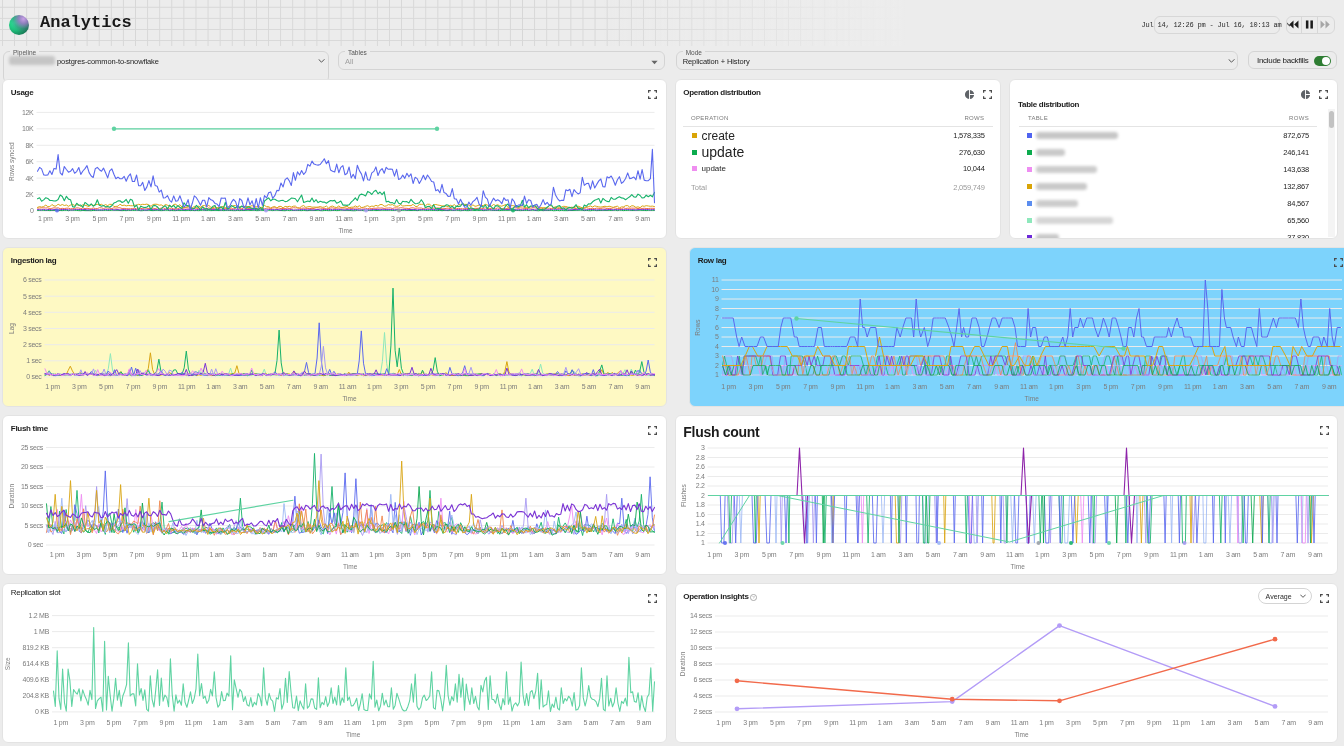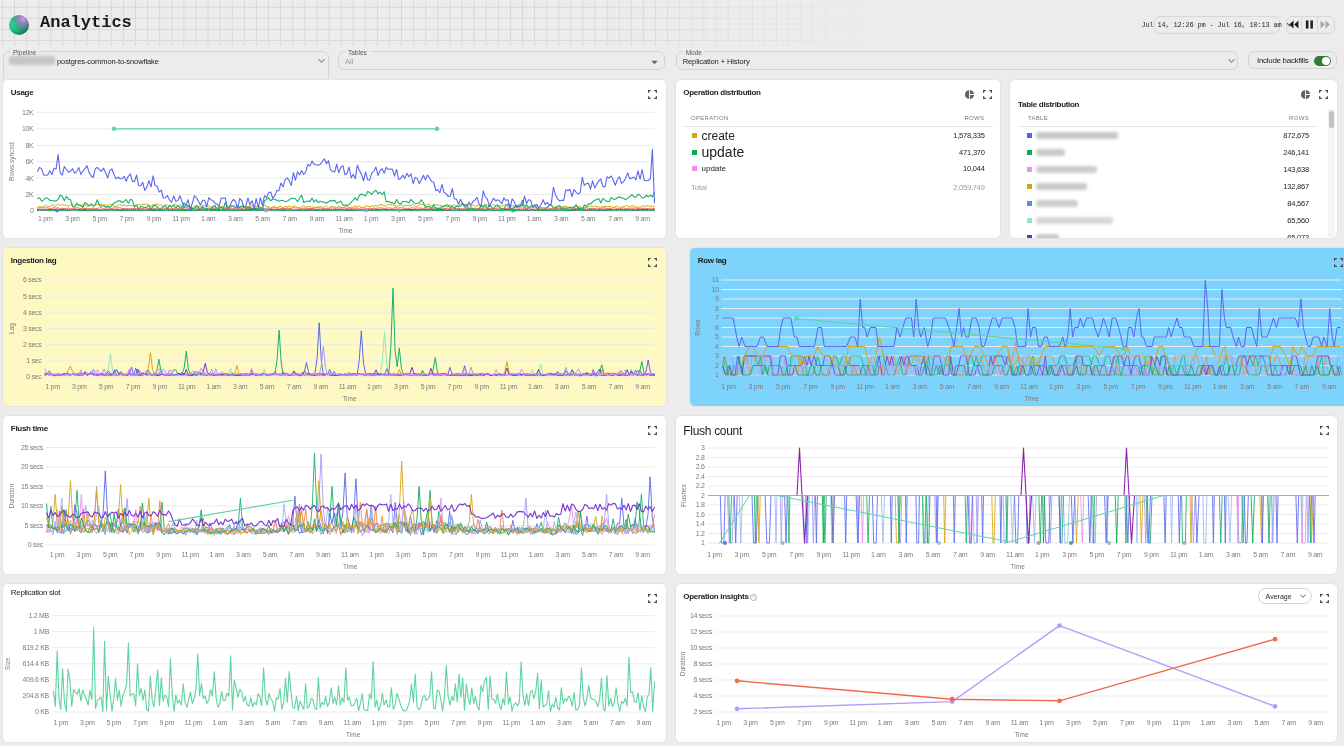--- a/index.html
+++ b/index.html
@@ -123,21 +123,21 @@
         <path d="M0.6 2.8 V0.6 H2.8 M6.2 0.6 H8.4 V2.8 M8.4 6.2 V8.4 H6.2 M2.8 8.4 H0.6 V6.2" fill="none" stroke="#4a4a4a" stroke-width="1.2"></path>
       </svg>
       <div style="position:absolute;left:15.5px;top:34.5px;font-size:6px;letter-spacing:0.3px;color:#7a7a7a">OPERATION</div>
       <div style="position:absolute;right:16px;top:34.5px;font-size:6px;letter-spacing:0.3px;color:#7a7a7a">ROWS</div>
       <div style="position:absolute;left:7.5px;right:7.5px;top:46.2px;height:1px;background:#e4e4e4"></div>
       <div style="position:absolute;left:16.4px;top:53.0px;width:5px;height:5px;background:#d9a406"></div>
       <div style="position:absolute;left:26px;top:50.5px;font-size:12px;line-height:10px;color:#242424">create</div>
       <div style="position:absolute;right:15.5px;top:51.0px;font-size:7.5px;line-height:9px;letter-spacing:-0.2px;color:#242424">1,578,335</div>
       <div style="position:absolute;left:16.4px;top:69.80000000000001px;width:5px;height:5px;background:#0cab4e"></div>
       <div style="position:absolute;left:26px;top:67.30000000000001px;font-size:14px;line-height:10px;color:#242424">update</div>
-      <div style="position:absolute;right:15.5px;top:67.80000000000001px;font-size:7.5px;line-height:9px;letter-spacing:-0.2px;color:#242424">471,370</div>
+      <div style="position:absolute;right:15.5px;top:67.80000000000001px;font-size:7.5px;line-height:9px;letter-spacing:-0.2px;color:#242424">276,630</div>
       <div style="position:absolute;left:16.4px;top:86.4px;width:5px;height:5px;background:#ef8ef0"></div>
       <div style="position:absolute;left:26px;top:83.9px;font-size:8px;line-height:10px;color:#242424">update</div>
       <div style="position:absolute;right:15.5px;top:84.4px;font-size:7.5px;line-height:9px;letter-spacing:-0.2px;color:#242424">10,044</div>
       <div style="position:absolute;left:15.5px;top:103.30000000000001px;font-size:7.5px;line-height:9px;color:#9b9b9b">Total</div>
       <div style="position:absolute;right:15.5px;top:103.30000000000001px;font-size:7.5px;line-height:9px;letter-spacing:-0.2px;color:#9b9b9b">2,059,749</div>
     </div>
 <div style="position:absolute;left:1009.3px;top:79px;width:328.7px;height:160px;background:#fff;border:1px solid #e3e3e3;border-radius:6px;box-sizing:border-box;overflow:hidden">
       <div style="position:absolute;left:7.8px;top:20px;font-size:8px;letter-spacing:-0.3px;font-weight:bold;color:#1c1c1c">Table distribution</div>
       <svg style="position:absolute;left:290.2px;top:8.5px" width="11" height="11" viewBox="0 0 24 24">
         <path fill="#5f6368" d="M11 2v20c-5.07-.5-9-4.79-9-10s3.93-9.5 9-10zm2.03 0v8.99H22c-.47-4.74-4.24-8.52-8.97-8.99zm0 11.01V22c4.74-.47 8.5-4.25 8.97-8.99h-8.97z"></path>
@@ -161,21 +161,21 @@
       <div style="position:absolute;left:26px;top:103.0px;width:51px;height:7px;background:#c9c9c9;border-radius:3px;filter:blur(1.5px)"></div>
       <div style="position:absolute;right:28px;top:102.0px;font-size:7.5px;line-height:9px;letter-spacing:-0.2px;color:#242424">132,867</div>
       <div style="position:absolute;left:16.3px;top:121.4px;width:5px;height:5px;background:#5b8def"></div>
       <div style="position:absolute;left:26px;top:120.4px;width:42px;height:7px;background:#cccccc;border-radius:3px;filter:blur(1.5px)"></div>
       <div style="position:absolute;right:28px;top:119.4px;font-size:7.5px;line-height:9px;letter-spacing:-0.2px;color:#242424">84,567</div>
       <div style="position:absolute;left:16.3px;top:138.0px;width:5px;height:5px;background:#8ee8bc"></div>
       <div style="position:absolute;left:26px;top:137.0px;width:77px;height:7px;background:#d6d6d6;border-radius:3px;filter:blur(1.5px)"></div>
       <div style="position:absolute;right:28px;top:136.0px;font-size:7.5px;line-height:9px;letter-spacing:-0.2px;color:#242424">65,560</div>
       <div style="position:absolute;left:16.3px;top:154.7px;width:5px;height:5px;background:#6d28d9"></div>
       <div style="position:absolute;left:26px;top:153.7px;width:23px;height:7px;background:#c9c9c9;border-radius:3px;filter:blur(1.5px)"></div>
-      <div style="position:absolute;right:28px;top:152.7px;font-size:7.5px;line-height:9px;letter-spacing:-0.2px;color:#242424">65,073</div>
+      <div style="position:absolute;right:28px;top:152.7px;font-size:7.5px;line-height:9px;letter-spacing:-0.2px;color:#242424">37,830</div>
       <div style="position:absolute;right:1.5px;top:29px;bottom:1px;width:7px;background:#f4f4f4"></div>
       <div style="position:absolute;right:2.5px;top:31px;width:5.5px;height:17px;background:#c2c2c2;border-radius:3px"></div>
     </div>
 <div style="position:absolute;left:2px;top:247px;width:664.5px;height:160px;background:#fef9c3;border:1px solid #e3e3e3;border-radius:6px;box-sizing:border-box;overflow:hidden">
       <div style="position:absolute;left:7.8px;top:8px;font-size:8px;letter-spacing:-0.3px;font-weight:bold;color:#1c1c1c">Ingestion lag</div>
       <svg style="position:absolute;left:645.0px;top:10px" width="9" height="9" viewBox="0 0 9 9">
         <path d="M0.6 2.8 V0.6 H2.8 M6.2 0.6 H8.4 V2.8 M8.4 6.2 V8.4 H6.2 M2.8 8.4 H0.6 V6.2" fill="none" stroke="#4a4a4a" stroke-width="1.2"></path>
       </svg>
       <svg style="position:absolute;left:0;top:0" width="664.5" height="160" viewBox="2 247 664.5 160" font-family="Liberation Sans, sans-serif">
         <line x1="43.5" y1="279.0" x2="653.5" y2="279.0" stroke="#ebebeb" stroke-width="1"></line>
@@ -344,21 +344,21 @@
 <polyline points="45.5,524.5 47.7,523.0 49.9,524.3 52.0,528.6 54.2,529.2 56.4,508.4 58.6,528.6 60.8,527.4 62.9,525.7 65.1,520.2 67.3,527.6 69.5,518.9 71.7,523.5 73.8,529.8 76.0,520.6 78.2,521.2 80.4,493.3 82.5,523.7 84.7,523.6 86.9,524.7 89.1,525.0 91.3,529.0 93.4,529.1 95.6,532.5 97.8,522.8 100.0,530.8 102.2,529.0 104.3,527.8 106.5,523.4 108.7,521.4 110.9,529.0 113.1,522.6 115.2,529.1 117.4,530.5 119.6,529.6 121.8,526.5 124.0,529.4 126.1,523.7 128.3,526.4 130.5,524.5 132.7,528.8 134.8,508.5 137.0,528.1 139.2,520.8 141.4,530.6 143.6,523.1 145.7,524.1 147.9,529.3 150.1,515.0 152.3,526.0 154.5,525.5 156.6,526.1 158.8,530.0 161.0,529.2 163.2,530.9 165.4,529.4 167.5,527.0 169.7,532.3 171.9,527.4 174.1,531.2 176.3,533.1 178.4,528.9 180.6,525.4 182.8,530.0 185.0,522.3 187.1,529.6 189.3,529.2 191.5,527.2 193.7,527.9 195.9,531.0 198.0,530.4 200.2,528.8 202.4,528.8 204.6,530.0 206.8,526.1 208.9,529.8 211.1,527.1 213.3,529.2 215.5,533.4 217.7,529.8 219.8,529.1 222.0,530.7 224.2,530.1 226.4,528.7 228.6,526.4 230.7,533.5 232.9,533.2 235.1,531.8 237.3,526.1 239.4,528.3 241.6,528.7 243.8,529.1 246.0,525.8 248.2,527.9 250.3,528.0 252.5,529.8 254.7,532.0 256.9,531.5 259.1,527.4 261.2,530.5 263.4,529.9 265.6,529.5 267.8,529.6 270.0,531.5 272.1,530.9 274.3,519.6 276.5,529.3 278.7,529.1 280.9,525.8 283.0,520.3 285.2,526.4 287.4,514.7 289.6,524.3 291.8,520.5 293.9,530.2 296.1,522.5 298.3,525.7 300.5,505.0 302.6,528.4 304.8,527.8 307.0,523.4 309.2,526.3 311.4,527.1 313.5,524.6 315.7,528.5 317.9,524.0 320.1,529.6 322.3,528.0 324.4,525.3 326.6,528.8 328.8,533.9 331.0,528.9 333.2,526.0 335.3,533.1 337.5,521.6 339.7,524.8 341.9,528.0 344.1,529.9 346.2,529.2 348.4,530.4 350.6,530.4 352.8,524.7 354.9,520.7 357.1,528.7 359.3,520.5 361.5,529.7 363.7,529.4 365.8,507.5 368.0,532.5 370.2,523.6 372.4,523.7 374.6,525.9 376.7,525.5 378.9,527.2 381.1,531.6 383.3,524.1 385.5,530.1 387.6,532.9 389.8,526.3 392.0,526.5 394.2,522.1 396.4,526.0 398.5,524.2 400.7,530.3 402.9,500.4 405.1,528.0 407.2,531.3 409.4,525.8 411.6,528.5 413.8,533.9 416.0,524.4 418.1,528.4 420.3,523.9 422.5,523.6 424.7,524.3 426.9,522.7 429.0,529.4 431.2,528.7 433.4,525.3 435.6,533.1 437.8,522.9 439.9,497.2 442.1,525.3 444.3,529.0 446.5,531.0 448.7,526.6 450.8,531.2 453.0,525.0 455.2,523.0 457.4,523.4 459.6,524.2 461.7,527.7 463.9,528.4 466.1,526.2 468.3,525.8 470.4,532.8 472.6,531.3 474.8,533.1 477.0,531.9 479.2,526.9 481.3,529.6 483.5,528.8 485.7,526.0 487.9,525.6 490.1,526.1 492.2,528.2 494.4,530.7 496.6,526.6 498.8,531.3 501.0,532.4 503.1,531.4 505.3,526.5 507.5,530.8 509.7,527.8 511.9,532.8 514.0,530.3 516.2,530.9 518.4,528.0 520.6,527.5 522.7,528.3 524.9,530.3 527.1,531.5 529.3,527.9 531.5,532.4 533.6,531.7 535.8,528.6 538.0,529.9 540.2,529.5 542.4,531.6 544.5,528.5 546.7,520.6 548.9,528.6 551.1,528.9 553.3,528.3 555.4,532.4 557.6,530.3 559.8,531.7 562.0,526.5 564.2,525.1 566.3,526.1 568.5,516.0 570.7,505.0 572.9,526.8 575.0,519.8 577.2,526.1 579.4,511.8 581.6,524.1 583.8,525.3 585.9,527.7 588.1,530.8 590.3,529.3 592.5,527.3 594.7,527.3 596.8,530.7 599.0,528.5 601.2,533.8 603.4,524.6 605.6,517.0 607.7,529.4 609.9,530.3 612.1,527.4 614.3,526.8 616.5,522.6 618.6,527.7 620.8,532.2 623.0,533.5 625.2,529.1 627.3,530.0 629.5,530.0 631.7,524.6 633.9,523.1 636.1,529.0 638.2,530.4 640.4,531.2 642.6,531.9 644.8,525.1 647.0,525.0 649.1,523.7 651.3,525.5 653.5,525.5" fill="none" stroke="#ee8df2" stroke-width="1.0" stroke-linejoin="round" stroke-linecap="round" opacity="0.9"></polyline>
 <polyline points="45.5,531.2 47.7,520.6 49.9,530.9 52.0,529.4 54.2,525.7 56.4,528.4 58.6,528.6 60.8,529.5 62.9,522.4 65.1,512.1 67.3,519.7 69.5,533.6 71.7,523.5 73.8,530.9 76.0,517.6 78.2,525.8 80.4,531.7 82.5,507.8 84.7,528.4 86.9,527.5 89.1,527.8 91.3,531.8 93.4,523.5 95.6,524.6 97.8,529.7 100.0,525.8 102.2,523.1 104.3,531.0 106.5,530.0 108.7,522.1 110.9,527.3 113.1,528.1 115.2,531.5 117.4,532.9 119.6,529.1 121.8,508.2 124.0,522.8 126.1,521.8 128.3,522.6 130.5,523.7 132.7,520.0 134.8,521.3 137.0,522.7 139.2,505.0 141.4,524.7 143.6,524.4 145.7,532.5 147.9,526.3 150.1,524.4 152.3,534.0 154.5,521.5 156.6,529.7 158.8,499.7 161.0,527.9 163.2,530.0 165.4,527.6 167.5,522.5 169.7,531.0 171.9,527.4 174.1,526.5 176.3,530.6 178.4,530.4 180.6,529.3 182.8,530.4 185.0,531.3 187.1,530.3 189.3,530.6 191.5,530.8 193.7,527.4 195.9,528.9 198.0,529.0 200.2,531.1 202.4,517.0 204.6,530.2 206.8,531.7 208.9,528.3 211.1,528.5 213.3,534.3 215.5,528.2 217.7,531.2 219.8,528.9 222.0,529.2 224.2,533.3 226.4,532.7 228.6,529.7 230.7,528.9 232.9,533.6 235.1,531.8 237.3,528.5 239.4,531.4 241.6,531.5 243.8,528.7 246.0,532.7 248.2,528.1 250.3,530.9 252.5,527.7 254.7,530.0 256.9,531.4 259.1,526.5 261.2,528.6 263.4,527.2 265.6,531.7 267.8,530.2 270.0,527.9 272.1,529.0 274.3,519.9 276.5,527.6 278.7,528.0 280.9,524.6 283.0,524.7 285.2,527.8 287.4,533.8 289.6,528.7 291.8,527.3 293.9,531.4 296.1,529.0 298.3,502.8 300.5,527.6 302.6,524.7 304.8,508.2 307.0,531.0 309.2,522.9 311.4,532.9 313.5,530.3 315.7,526.6 317.9,523.1 320.1,508.9 322.3,523.6 324.4,522.6 326.6,529.8 328.8,522.2 331.0,522.6 333.2,527.2 335.3,530.0 337.5,522.5 339.7,533.6 341.9,531.2 344.1,528.5 346.2,522.0 348.4,528.2 350.6,524.2 352.8,530.9 354.9,521.9 357.1,524.7 359.3,501.1 361.5,526.8 363.7,520.6 365.8,508.9 368.0,528.2 370.2,516.3 372.4,530.0 374.6,505.3 376.7,528.9 378.9,530.1 381.1,514.9 383.3,531.9 385.5,523.7 387.6,528.1 389.8,529.7 392.0,521.2 394.2,523.7 396.4,526.6 398.5,528.1 400.7,520.8 402.9,522.6 405.1,529.8 407.2,525.9 409.4,515.0 411.6,508.3 413.8,527.0 416.0,522.7 418.1,526.8 420.3,521.9 422.5,525.1 424.7,525.9 426.9,527.0 429.0,522.7 431.2,525.5 433.4,523.5 435.6,531.5 437.8,529.8 439.9,513.8 442.1,525.5 444.3,523.0 446.5,527.8 448.7,524.7 450.8,525.2 453.0,531.1 455.2,527.7 457.4,524.8 459.6,527.8 461.7,529.9 463.9,532.1 466.1,528.7 468.3,528.5 470.4,529.9 472.6,533.2 474.8,527.7 477.0,518.5 479.2,528.2 481.3,529.4 483.5,532.2 485.7,530.0 487.9,528.9 490.1,531.0 492.2,532.9 494.4,530.8 496.6,529.6 498.8,528.2 501.0,508.9 503.1,530.0 505.3,532.4 507.5,533.1 509.7,524.6 511.9,529.6 514.0,529.4 516.2,527.8 518.4,529.9 520.6,530.0 522.7,532.3 524.9,529.0 527.1,531.2 529.3,525.1 531.5,530.5 533.6,531.9 535.8,527.4 538.0,529.3 540.2,530.0 542.4,531.9 544.5,526.7 546.7,529.7 548.9,532.5 551.1,529.9 553.3,527.8 555.4,531.9 557.6,529.7 559.8,525.0 562.0,526.4 564.2,525.4 566.3,525.5 568.5,531.1 570.7,529.9 572.9,528.3 575.0,527.1 577.2,522.3 579.4,526.9 581.6,527.3 583.8,529.6 585.9,526.6 588.1,530.7 590.3,526.5 592.5,525.2 594.7,527.6 596.8,529.4 599.0,528.3 601.2,526.9 603.4,531.1 605.6,527.9 607.7,532.2 609.9,530.3 612.1,528.8 614.3,526.5 616.5,534.3 618.6,528.9 620.8,527.8 623.0,527.5 625.2,522.8 627.3,527.3 629.5,528.6 631.7,527.9 633.9,527.8 636.1,532.0 638.2,525.0 640.4,526.9 642.6,527.3 644.8,524.6 647.0,531.2 649.1,529.4 651.3,526.0 653.5,514.0" fill="none" stroke="#f0884e" stroke-width="1.0" stroke-linejoin="round" stroke-linecap="round" opacity="0.9"></polyline>
 <polyline points="45.5,524.8 47.7,531.8 49.9,525.2 52.0,530.2 54.2,522.7 56.4,530.7 58.6,522.9 60.8,497.2 62.9,525.3 65.1,530.8 67.3,525.4 69.5,524.1 71.7,523.0 73.8,530.8 76.0,527.7 78.2,524.8 80.4,530.2 82.5,527.6 84.7,523.9 86.9,522.9 89.1,523.0 91.3,519.3 93.4,528.9 95.6,512.7 97.8,505.5 100.0,526.7 102.2,523.9 104.3,531.9 106.5,519.4 108.7,531.9 110.9,526.1 113.1,521.8 115.2,521.9 117.4,520.5 119.6,520.3 121.8,520.9 124.0,523.7 126.1,521.9 128.3,526.3 130.5,527.0 132.7,522.6 134.8,531.2 137.0,533.5 139.2,529.0 141.4,520.2 143.6,512.5 145.7,531.9 147.9,522.3 150.1,531.1 152.3,522.2 154.5,526.8 156.6,522.1 158.8,520.4 161.0,528.9 163.2,527.6 165.4,529.8 167.5,531.1 169.7,530.1 171.9,521.8 174.1,529.6 176.3,531.2 178.4,531.4 180.6,528.9 182.8,529.7 185.0,534.5 187.1,530.5 189.3,526.4 191.5,529.7 193.7,532.8 195.9,519.2 198.0,528.9 200.2,531.4 202.4,530.2 204.6,529.0 206.8,532.9 208.9,530.4 211.1,532.0 213.3,528.2 215.5,532.5 217.7,526.6 219.8,532.0 222.0,531.8 224.2,527.9 226.4,527.4 228.6,525.9 230.7,532.3 232.9,531.1 235.1,532.6 237.3,532.3 239.4,518.8 241.6,529.6 243.8,531.3 246.0,530.8 248.2,529.3 250.3,532.7 252.5,532.6 254.7,533.3 256.9,532.8 259.1,527.4 261.2,528.8 263.4,532.0 265.6,531.3 267.8,530.1 270.0,527.8 272.1,529.3 274.3,530.3 276.5,527.2 278.7,529.5 280.9,530.6 283.0,502.6 285.2,520.9 287.4,526.0 289.6,531.0 291.8,531.6 293.9,530.2 296.1,509.9 298.3,513.8 300.5,525.7 302.6,531.4 304.8,530.4 307.0,522.8 309.2,532.0 311.4,527.1 313.5,526.0 315.7,525.5 317.9,528.6 320.1,533.8 322.3,527.0 324.4,528.0 326.6,506.1 328.8,528.3 331.0,530.3 333.2,529.1 335.3,525.8 337.5,509.2 339.7,527.5 341.9,524.7 344.1,528.3 346.2,528.6 348.4,530.7 350.6,524.6 352.8,532.1 354.9,503.9 357.1,528.7 359.3,525.7 361.5,525.5 363.7,531.7 365.8,522.8 368.0,529.6 370.2,505.2 372.4,522.8 374.6,522.1 376.7,525.3 378.9,532.5 381.1,530.4 383.3,529.0 385.5,525.8 387.6,521.2 389.8,493.3 392.0,522.0 394.2,513.7 396.4,527.7 398.5,513.7 400.7,530.3 402.9,520.2 405.1,522.1 407.2,526.8 409.4,532.7 411.6,530.7 413.8,523.9 416.0,533.6 418.1,527.9 420.3,528.1 422.5,525.6 424.7,529.6 426.9,528.5 429.0,529.8 431.2,524.6 433.4,528.5 435.6,529.9 437.8,523.2 439.9,529.2 442.1,527.1 444.3,526.9 446.5,525.1 448.7,524.9 450.8,514.0 453.0,524.4 455.2,527.6 457.4,524.3 459.6,529.4 461.7,529.9 463.9,531.0 466.1,527.0 468.3,525.1 470.4,531.9 472.6,521.5 474.8,529.2 477.0,529.1 479.2,528.5 481.3,529.3 483.5,529.0 485.7,527.1 487.9,529.1 490.1,527.2 492.2,530.1 494.4,528.5 496.6,527.8 498.8,527.9 501.0,527.8 503.1,528.2 505.3,528.2 507.5,528.3 509.7,527.9 511.9,527.4 514.0,529.7 516.2,526.6 518.4,531.4 520.6,526.0 522.7,527.8 524.9,532.2 527.1,525.0 529.3,533.5 531.5,531.9 533.6,531.8 535.8,528.3 538.0,527.1 540.2,531.5 542.4,527.4 544.5,508.9 546.7,529.4 548.9,526.3 551.1,533.5 553.3,520.1 555.4,530.2 557.6,531.6 559.8,525.8 562.0,528.7 564.2,528.0 566.3,527.7 568.5,527.9 570.7,523.7 572.9,522.0 575.0,511.1 577.2,525.3 579.4,527.0 581.6,525.5 583.8,528.5 585.9,522.9 588.1,526.6 590.3,522.8 592.5,524.9 594.7,531.0 596.8,525.1 599.0,525.2 601.2,522.7 603.4,525.7 605.6,527.3 607.7,526.8 609.9,532.8 612.1,528.3 614.3,527.3 616.5,532.4 618.6,525.1 620.8,523.9 623.0,527.4 625.2,524.7 627.3,529.7 629.5,529.5 631.7,527.1 633.9,517.0 636.1,531.7 638.2,530.3 640.4,530.2 642.6,525.8 644.8,527.5 647.0,531.6 649.1,528.3 651.3,525.1 653.5,524.3" fill="none" stroke="#9db8f5" stroke-width="1.0" stroke-linejoin="round" stroke-linecap="round" opacity="0.9"></polyline>
 <polyline points="45.5,502.8 47.7,527.1 49.9,525.8 52.0,527.8 54.2,526.6 56.4,530.4 58.6,526.0 60.8,525.9 62.9,525.3 65.1,522.4 67.3,529.7 69.5,522.8 71.7,524.3 73.8,530.3 76.0,525.0 78.2,527.5 80.4,516.9 82.5,523.4 84.7,529.6 86.9,531.1 89.1,531.7 91.3,525.7 93.4,528.5 95.6,527.3 97.8,529.5 100.0,521.9 102.2,530.5 104.3,523.1 106.5,520.1 108.7,521.8 110.9,531.5 113.1,513.0 115.2,525.3 117.4,529.6 119.6,523.8 121.8,521.6 124.0,506.8 126.1,525.2 128.3,523.2 130.5,523.8 132.7,522.9 134.8,523.4 137.0,531.9 139.2,527.8 141.4,502.0 143.6,523.9 145.7,525.0 147.9,526.0 150.1,523.7 152.3,525.5 154.5,523.9 156.6,522.9 158.8,521.8 161.0,530.8 163.2,534.0 165.4,529.9 167.5,532.2 169.7,527.3 171.9,527.5 174.1,532.0 176.3,532.7 178.4,531.5 180.6,530.6 182.8,532.2 185.0,529.5 187.1,529.2 189.3,528.2 191.5,531.3 193.7,530.1 195.9,527.5 198.0,526.7 200.2,508.9 202.4,530.0 204.6,529.2 206.8,530.1 208.9,531.6 211.1,531.2 213.3,531.6 215.5,529.5 217.7,531.7 219.8,530.6 222.0,531.1 224.2,529.7 226.4,533.4 228.6,531.9 230.7,527.8 232.9,529.9 235.1,528.6 237.3,530.3 239.4,530.1 241.6,528.0 243.8,528.7 246.0,525.7 248.2,525.7 250.3,526.2 252.5,528.7 254.7,532.9 256.9,532.0 259.1,532.7 261.2,527.1 263.4,529.2 265.6,530.5 267.8,524.1 270.0,531.9 272.1,528.9 274.3,530.2 276.5,531.2 278.7,529.8 280.9,526.2 283.0,530.6 285.2,525.6 287.4,532.9 289.6,523.6 291.8,523.6 293.9,529.3 296.1,529.1 298.3,524.3 300.5,525.7 302.6,521.3 304.8,531.1 307.0,527.7 309.2,527.0 311.4,529.2 313.5,518.2 315.7,530.6 317.9,524.2 320.1,528.5 322.3,530.2 324.4,527.0 326.6,530.8 328.8,530.6 331.0,528.8 333.2,525.9 335.3,525.5 337.5,501.7 339.7,522.3 341.9,532.0 344.1,524.1 346.2,526.0 348.4,527.6 350.6,528.8 352.8,516.3 354.9,519.9 357.1,527.9 359.3,531.1 361.5,528.4 363.7,529.1 365.8,523.9 368.0,527.4 370.2,529.4 372.4,528.4 374.6,531.4 376.7,530.2 378.9,527.3 381.1,530.2 383.3,529.0 385.5,531.2 387.6,527.6 389.8,525.1 392.0,527.6 394.2,521.2 396.4,526.5 398.5,521.4 400.7,522.3 402.9,524.1 405.1,521.5 407.2,532.3 409.4,528.2 411.6,526.0 413.8,530.1 416.0,517.7 418.1,485.5 420.3,520.6 422.5,533.9 424.7,519.2 426.9,509.2 429.0,530.2 431.2,523.3 433.4,529.5 435.6,525.6 437.8,526.1 439.9,527.0 442.1,532.5 444.3,523.3 446.5,523.7 448.7,531.6 450.8,525.2 453.0,529.7 455.2,525.1 457.4,523.3 459.6,529.1 461.7,530.3 463.9,525.7 466.1,530.1 468.3,530.9 470.4,525.6 472.6,529.5 474.8,529.7 477.0,530.6 479.2,530.9 481.3,528.4 483.5,528.9 485.7,521.4 487.9,529.9 490.1,527.9 492.2,529.6 494.4,529.2 496.6,529.4 498.8,533.3 501.0,527.2 503.1,529.4 505.3,528.9 507.5,534.1 509.7,530.2 511.9,529.6 514.0,528.3 516.2,526.3 518.4,532.6 520.6,529.1 522.7,527.5 524.9,527.1 527.1,528.0 529.3,529.4 531.5,527.0 533.6,531.1 535.8,531.3 538.0,530.3 540.2,528.3 542.4,530.4 544.5,528.9 546.7,527.4 548.9,528.4 551.1,534.2 553.3,532.9 555.4,532.5 557.6,523.8 559.8,527.1 562.0,528.0 564.2,531.8 566.3,527.6 568.5,525.9 570.7,532.6 572.9,524.2 575.0,529.3 577.2,530.6 579.4,511.1 581.6,529.2 583.8,526.5 585.9,528.4 588.1,530.7 590.3,529.8 592.5,523.2 594.7,528.1 596.8,533.3 599.0,526.6 601.2,529.0 603.4,524.8 605.6,524.9 607.7,530.2 609.9,529.5 612.1,526.3 614.3,530.2 616.5,528.2 618.6,525.3 620.8,525.8 623.0,527.3 625.2,527.3 627.3,513.1 629.5,525.3 631.7,523.8 633.9,524.7 636.1,501.1 638.2,509.4 640.4,528.5 642.6,530.5 644.8,524.2 647.0,525.2 649.1,531.0 651.3,530.8 653.5,530.9" fill="none" stroke="#0ca750" stroke-width="1.0" stroke-linejoin="round" stroke-linecap="round" opacity="0.9"></polyline>
 <polyline points="45.5,516.9 47.7,523.3 49.9,526.0 52.0,521.2 54.2,493.3 56.4,523.7 58.6,530.5 60.8,505.3 62.9,527.0 65.1,523.6 67.3,515.0 69.5,479.6 71.7,518.3 73.8,526.6 76.0,529.9 78.2,524.5 80.4,528.3 82.5,530.9 84.7,525.5 86.9,510.9 89.1,524.8 91.3,529.8 93.4,519.4 95.6,489.4 97.8,522.2 100.0,519.3 102.2,529.5 104.3,516.2 106.5,520.4 108.7,529.6 110.9,527.7 113.1,525.3 115.2,522.5 117.4,516.8 119.6,483.6 121.8,519.8 124.0,529.9 126.1,524.2 128.3,533.5 130.5,530.6 132.7,524.1 134.8,530.1 137.0,527.1 139.2,526.1 141.4,531.2 143.6,531.2 145.7,522.9 147.9,497.2 150.1,525.3 152.3,532.5 154.5,527.3 156.6,523.3 158.8,527.3 161.0,531.4 163.2,529.8 165.4,532.7 167.5,527.3 169.7,528.1 171.9,529.7 174.1,528.1 176.3,530.3 178.4,529.6 180.6,529.8 182.8,528.9 185.0,529.3 187.1,529.9 189.3,528.1 191.5,530.3 193.7,529.4 195.9,530.1 198.0,530.6 200.2,529.9 202.4,528.5 204.6,528.4 206.8,533.5 208.9,526.4 211.1,530.8 213.3,530.3 215.5,531.3 217.7,527.4 219.8,526.9 222.0,531.3 224.2,531.3 226.4,528.4 228.6,532.9 230.7,529.6 232.9,530.0 235.1,530.8 237.3,527.9 239.4,533.5 241.6,531.5 243.8,531.6 246.0,523.5 248.2,530.0 250.3,531.1 252.5,528.2 254.7,531.7 256.9,532.6 259.1,529.4 261.2,533.1 263.4,531.9 265.6,527.9 267.8,529.7 270.0,532.3 272.1,532.3 274.3,529.0 276.5,529.0 278.7,527.3 280.9,525.8 283.0,525.6 285.2,526.0 287.4,523.6 289.6,529.6 291.8,521.5 293.9,521.0 296.1,512.0 298.3,523.8 300.5,510.1 302.6,522.4 304.8,530.8 307.0,522.0 309.2,532.4 311.4,524.7 313.5,525.2 315.7,515.0 317.9,479.6 320.1,518.3 322.3,527.1 324.4,523.1 326.6,526.0 328.8,523.1 331.0,531.1 333.2,529.3 335.3,528.9 337.5,526.4 339.7,528.1 341.9,520.2 344.1,532.4 346.2,515.1 348.4,528.3 350.6,524.6 352.8,527.0 354.9,522.2 357.1,533.1 359.3,521.6 361.5,520.8 363.7,530.9 365.8,523.3 368.0,517.4 370.2,522.0 372.4,524.0 374.6,530.3 376.7,526.5 378.9,524.3 381.1,530.6 383.3,522.4 385.5,529.8 387.6,525.1 389.8,521.9 392.0,528.7 394.2,524.0 396.4,531.8 398.5,506.3 400.7,460.1 402.9,510.5 405.1,525.9 407.2,527.6 409.4,527.5 411.6,523.3 413.8,531.8 416.0,528.5 418.1,526.3 420.3,524.5 422.5,521.8 424.7,527.4 426.9,522.9 429.0,497.2 431.2,523.6 433.4,529.6 435.6,532.2 437.8,526.6 439.9,518.5 442.1,531.5 444.3,531.3 446.5,526.0 448.7,528.3 450.8,530.1 453.0,525.7 455.2,533.0 457.4,527.8 459.6,523.6 461.7,531.9 463.9,531.1 466.1,525.6 468.3,521.2 470.4,493.3 472.6,523.7 474.8,527.9 477.0,528.0 479.2,528.3 481.3,531.2 483.5,529.8 485.7,528.8 487.9,527.3 490.1,526.1 492.2,533.2 494.4,526.4 496.6,530.4 498.8,530.5 501.0,527.3 503.1,531.9 505.3,527.7 507.5,529.0 509.7,527.6 511.9,529.3 514.0,529.8 516.2,533.7 518.4,530.4 520.6,529.8 522.7,531.2 524.9,529.4 527.1,530.0 529.3,530.3 531.5,527.4 533.6,527.0 535.8,531.0 538.0,528.2 540.2,529.5 542.4,527.2 544.5,532.0 546.7,531.4 548.9,527.2 551.1,527.1 553.3,529.2 555.4,531.4 557.6,527.8 559.8,530.6 562.0,526.5 564.2,528.1 566.3,528.9 568.5,526.8 570.7,524.7 572.9,528.5 575.0,526.5 577.2,509.8 579.4,524.9 581.6,527.5 583.8,525.6 585.9,532.1 588.1,526.9 590.3,530.9 592.5,525.6 594.7,515.4 596.8,528.7 599.0,531.9 601.2,514.8 603.4,529.0 605.6,528.4 607.7,530.0 609.9,530.3 612.1,526.2 614.3,526.4 616.5,530.7 618.6,527.1 620.8,532.0 623.0,526.5 625.2,526.9 627.3,527.4 629.5,529.1 631.7,530.9 633.9,532.2 636.1,532.3 638.2,528.4 640.4,526.4 642.6,529.8 644.8,526.8 647.0,532.8 649.1,529.8 651.3,524.7 653.5,523.8" fill="none" stroke="#d9a514" stroke-width="1.0" stroke-linejoin="round" stroke-linecap="round" opacity="0.9"></polyline>
 <polyline points="45.5,512.3 47.7,516.9 49.9,508.8 52.0,514.6 54.2,511.6 56.4,515.5 58.6,514.0 60.8,511.0 62.9,509.1 65.1,514.3 67.3,515.3 69.5,516.5 71.7,512.9 73.8,514.3 76.0,516.8 78.2,515.9 80.4,512.2 82.5,511.5 84.7,511.5 86.9,510.7 89.1,514.7 91.3,516.0 93.4,511.1 95.6,511.9 97.8,512.0 100.0,516.7 102.2,516.2 104.3,510.5 106.5,516.0 108.7,513.7 110.9,511.1 113.1,512.2 115.2,510.9 117.4,517.0 119.6,512.5 121.8,514.7 124.0,511.2 126.1,514.9 128.3,509.4 130.5,514.2 132.7,515.3 134.8,512.3 137.0,516.0 139.2,510.2 141.4,516.7 143.6,512.1 145.7,510.8 147.9,514.4 150.1,514.8 152.3,510.7 154.5,512.3 156.6,515.4 158.8,509.2 161.0,513.5 163.2,513.6 165.4,514.1 167.5,510.0 169.7,512.9 171.9,519.2 174.1,523.8 176.3,525.3 178.4,518.1 180.6,523.4 182.8,524.2 185.0,523.2 187.1,523.2 189.3,521.9 191.5,517.9 193.7,520.7 195.9,524.1 198.0,524.6 200.2,517.4 202.4,524.8 204.6,521.3 206.8,523.9 208.9,524.3 211.1,522.5 213.3,521.9 215.5,517.9 217.7,523.7 219.8,521.2 222.0,523.7 224.2,518.1 226.4,520.5 228.6,519.8 230.7,518.3 232.9,522.9 235.1,521.4 237.3,522.3 239.4,519.4 241.6,517.4 243.8,524.9 246.0,523.1 248.2,523.6 250.3,521.8 252.5,524.9 254.7,525.0 256.9,522.9 259.1,520.3 261.2,520.6 263.4,523.6 265.6,524.9 267.8,519.3 270.0,524.5 272.1,519.5 274.3,520.9 276.5,517.5 278.7,525.5 280.9,524.8 283.0,525.4 285.2,518.4 287.4,521.8 289.6,524.5 291.8,509.9 293.9,506.9 296.1,505.8 298.3,509.5 300.5,506.0 302.6,509.2 304.8,504.3 307.0,505.3 309.2,508.1 311.4,506.0 313.5,504.4 315.7,509.2 317.9,510.4 320.1,506.1 322.3,504.9 324.4,507.3 326.6,506.5 328.8,510.1 331.0,507.3 333.2,508.5 335.3,506.1 337.5,502.4 339.7,508.8 341.9,506.5 344.1,504.9 346.2,504.7 348.4,509.3 350.6,503.2 352.8,507.4 354.9,504.0 357.1,509.6 359.3,507.7 361.5,503.0 363.7,504.5 365.8,502.6 368.0,504.6 370.2,504.6 372.4,504.7 374.6,509.6 376.7,504.7 378.9,502.9 381.1,503.7 383.3,503.8 385.5,502.9 387.6,510.3 389.8,503.3 392.0,509.6 394.2,507.5 396.4,508.1 398.5,502.9 400.7,507.9 402.9,505.0 405.1,506.0 407.2,502.8 409.4,505.2 411.6,509.7 413.8,509.8 416.0,507.3 418.1,507.3 420.3,507.0 422.5,510.3 424.7,507.2 426.9,509.8 429.0,509.1 431.2,505.2 433.4,508.7 435.6,508.3 437.8,504.1 439.9,510.3 442.1,507.5 444.3,504.5 446.5,508.7 448.7,508.1 450.8,503.7 453.0,510.5 455.2,508.3 457.4,504.3 459.6,502.9 461.7,504.0 463.9,502.5 466.1,505.4 468.3,504.2 470.4,512.9 472.6,513.0 474.8,516.2 477.0,515.5 479.2,516.8 481.3,517.8 483.5,517.1 485.7,516.7 487.9,515.1 490.1,513.9 492.2,512.0 494.4,517.2 496.6,514.3 498.8,515.8 501.0,512.8 503.1,513.1 505.3,516.0 507.5,516.5 509.7,513.1 511.9,516.1 514.0,514.4 516.2,510.9 518.4,510.6 520.6,510.6 522.7,511.0 524.9,513.5 527.1,516.2 529.3,512.3 531.5,515.9 533.6,510.0 535.8,517.4 538.0,514.3 540.2,517.0 542.4,511.5 544.5,515.5 546.7,509.6 548.9,515.3 551.1,514.7 553.3,516.1 555.4,512.5 557.6,513.7 559.8,513.2 562.0,502.6 564.2,510.0 566.3,504.1 568.5,509.9 570.7,502.9 572.9,504.2 575.0,508.4 577.2,510.6 579.4,510.4 581.6,508.7 583.8,503.4 585.9,504.3 588.1,507.7 590.3,506.7 592.5,507.7 594.7,503.6 596.8,509.6 599.0,503.3 601.2,508.2 603.4,506.6 605.6,509.2 607.7,502.6 609.9,504.1 612.1,502.4 614.3,502.7 616.5,508.1 618.6,506.8 620.8,508.5 623.0,504.2 625.2,508.9 627.3,502.6 629.5,510.5 631.7,504.5 633.9,504.1 636.1,508.6 638.2,502.7 640.4,510.1 642.6,510.7 644.8,505.3 647.0,508.5 649.1,505.6 651.3,510.6 653.5,506.4" fill="none" stroke="#7a33d4" stroke-width="1.1" stroke-linejoin="round" stroke-linecap="round"></polyline>
 <polyline points="168.0,520.6 292.0,499.2" fill="none" stroke="#5fd3a2" stroke-width="1.1" stroke-linejoin="round" stroke-linecap="round"></polyline>
       </svg>
     </div>
 <div style="position:absolute;left:674.5px;top:415px;width:663.5px;height:160px;background:#fff;border:1px solid #e3e3e3;border-radius:6px;box-sizing:border-box;overflow:hidden">
-      <div style="position:absolute;left:7.8px;top:8px;font-size:12px;letter-spacing:-0.3px;font-weight:normal;color:#1c1c1c">Flush count</div>
+      <div style="position:absolute;left:7.8px;top:8px;font-size:14px;letter-spacing:-0.3px;font-weight:bold;color:#1c1c1c">Flush count</div>
       <svg style="position:absolute;left:644.0px;top:10px" width="9" height="9" viewBox="0 0 9 9">
         <path d="M0.6 2.8 V0.6 H2.8 M6.2 0.6 H8.4 V2.8 M8.4 6.2 V8.4 H6.2 M2.8 8.4 H0.6 V6.2" fill="none" stroke="#4a4a4a" stroke-width="1.2"></path>
       </svg>
       <svg style="position:absolute;left:0;top:0" width="663.5" height="160" viewBox="674.5 415 663.5 160" font-family="Liberation Sans, sans-serif">
         <line x1="706" y1="447.0" x2="1326.5" y2="447.0" stroke="#ebebeb" stroke-width="1"></line>
 <text x="703" y="449.4" text-anchor="end" font-size="7" letter-spacing="-0.3" fill="#7c7c7c">3</text>
 <line x1="706" y1="456.5" x2="1326.5" y2="456.5" stroke="#ebebeb" stroke-width="1"></line>
 <text x="703" y="458.9" text-anchor="end" font-size="7" letter-spacing="-0.3" fill="#7c7c7c">2.8</text>
 <line x1="706" y1="466.0" x2="1326.5" y2="466.0" stroke="#ebebeb" stroke-width="1"></line>
 <text x="703" y="468.4" text-anchor="end" font-size="7" letter-spacing="-0.3" fill="#7c7c7c">2.6</text>

